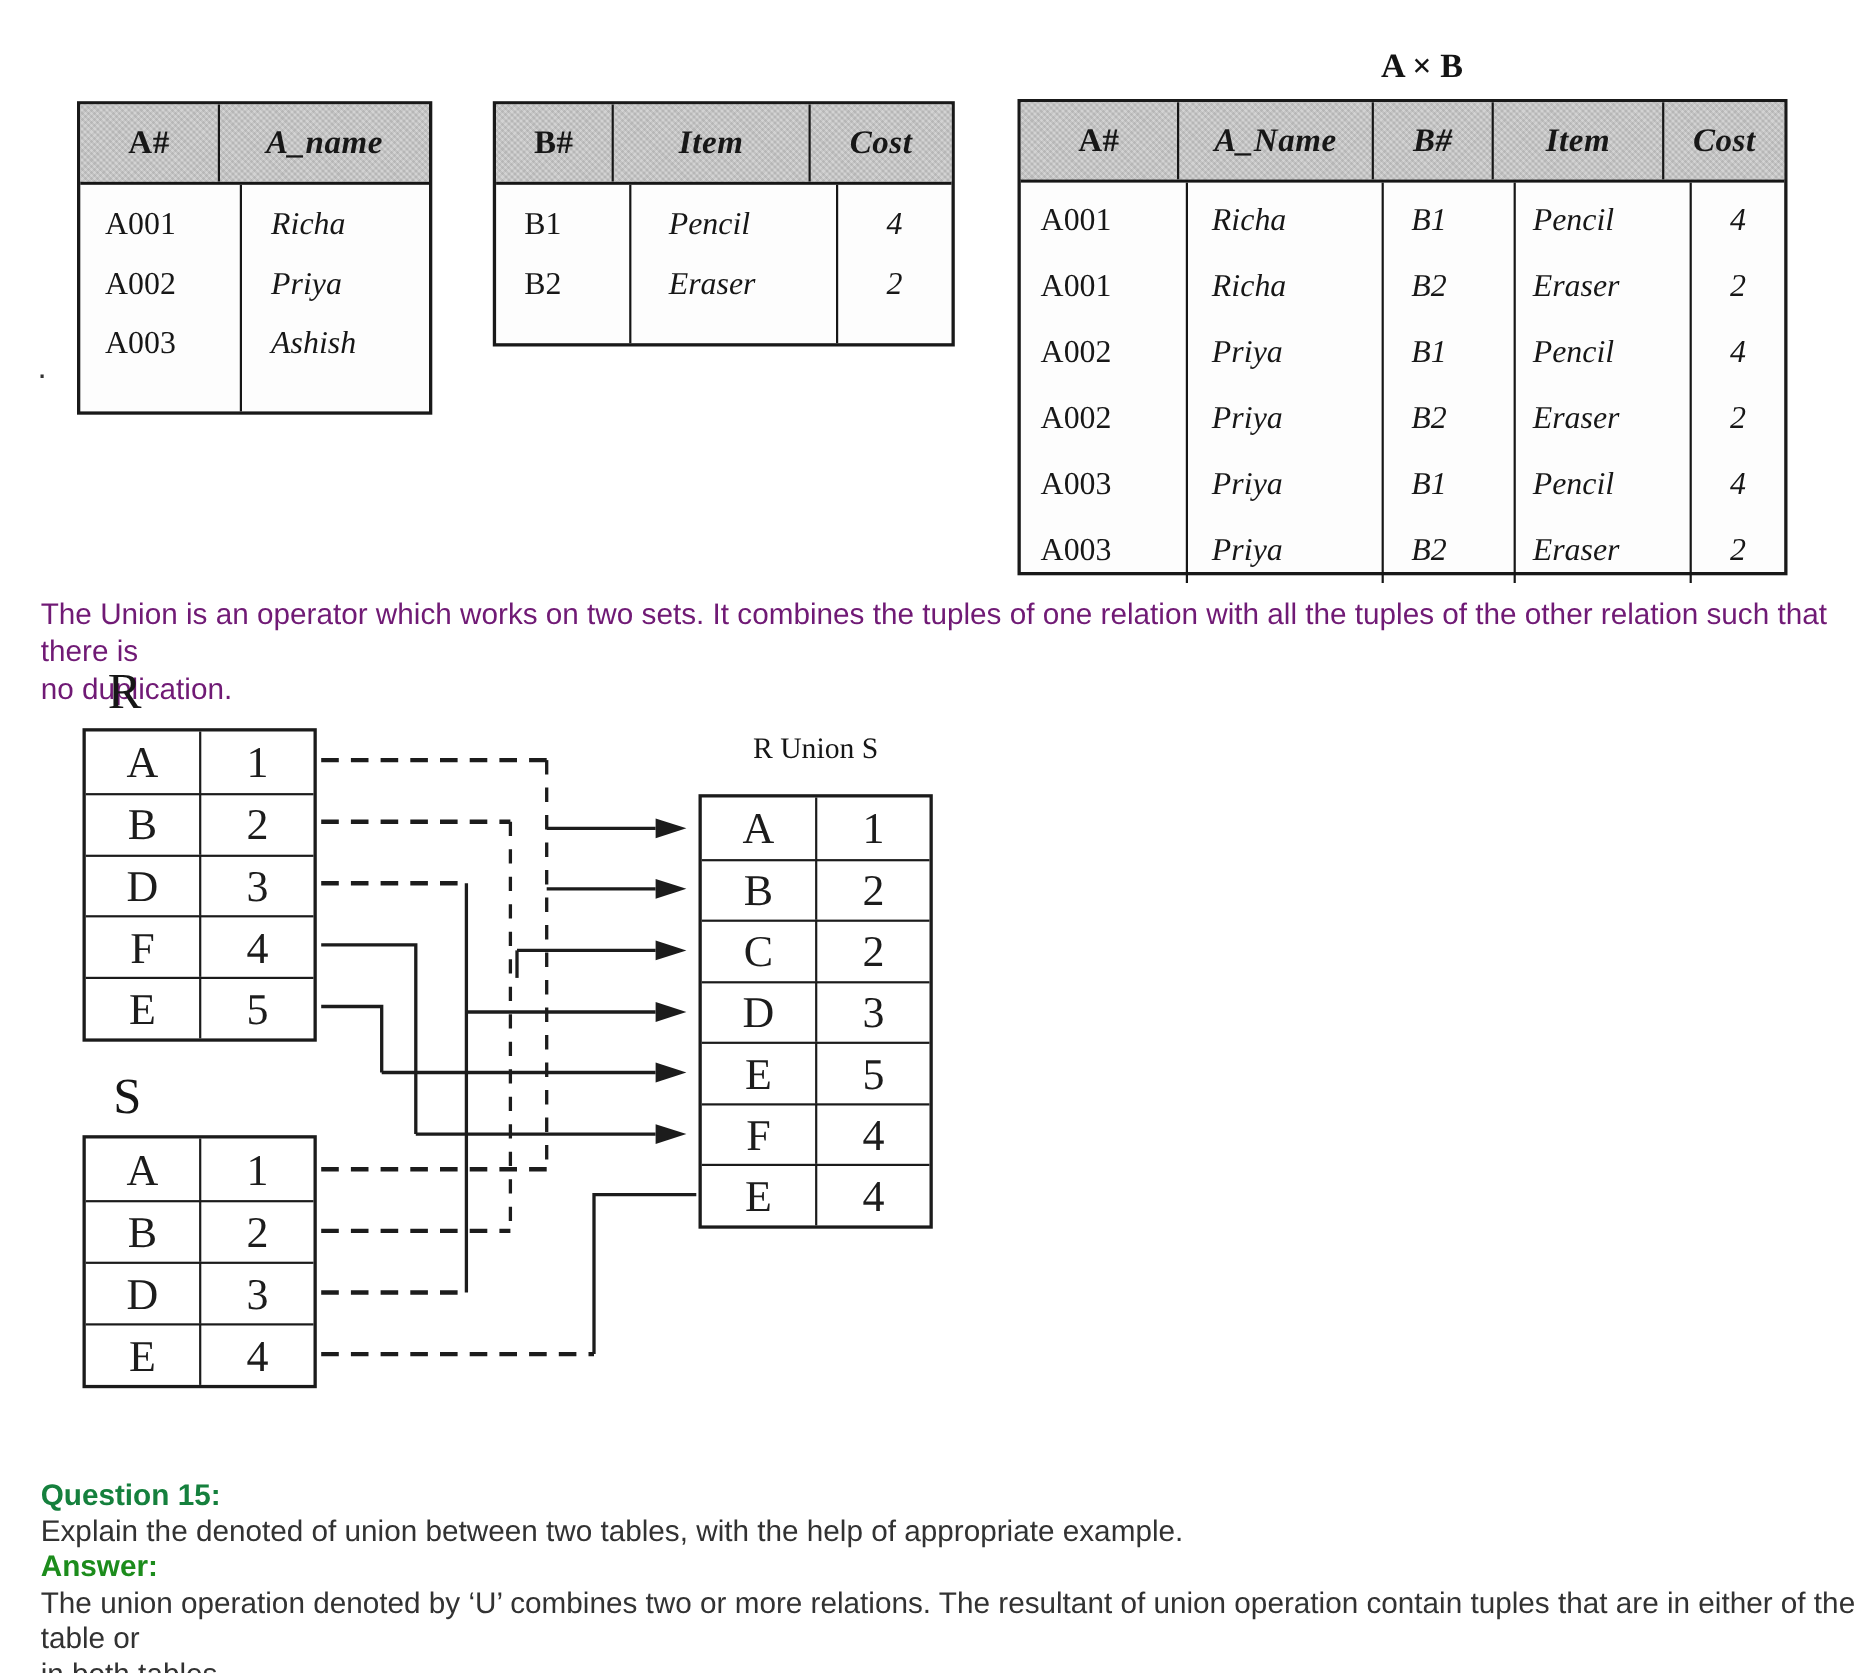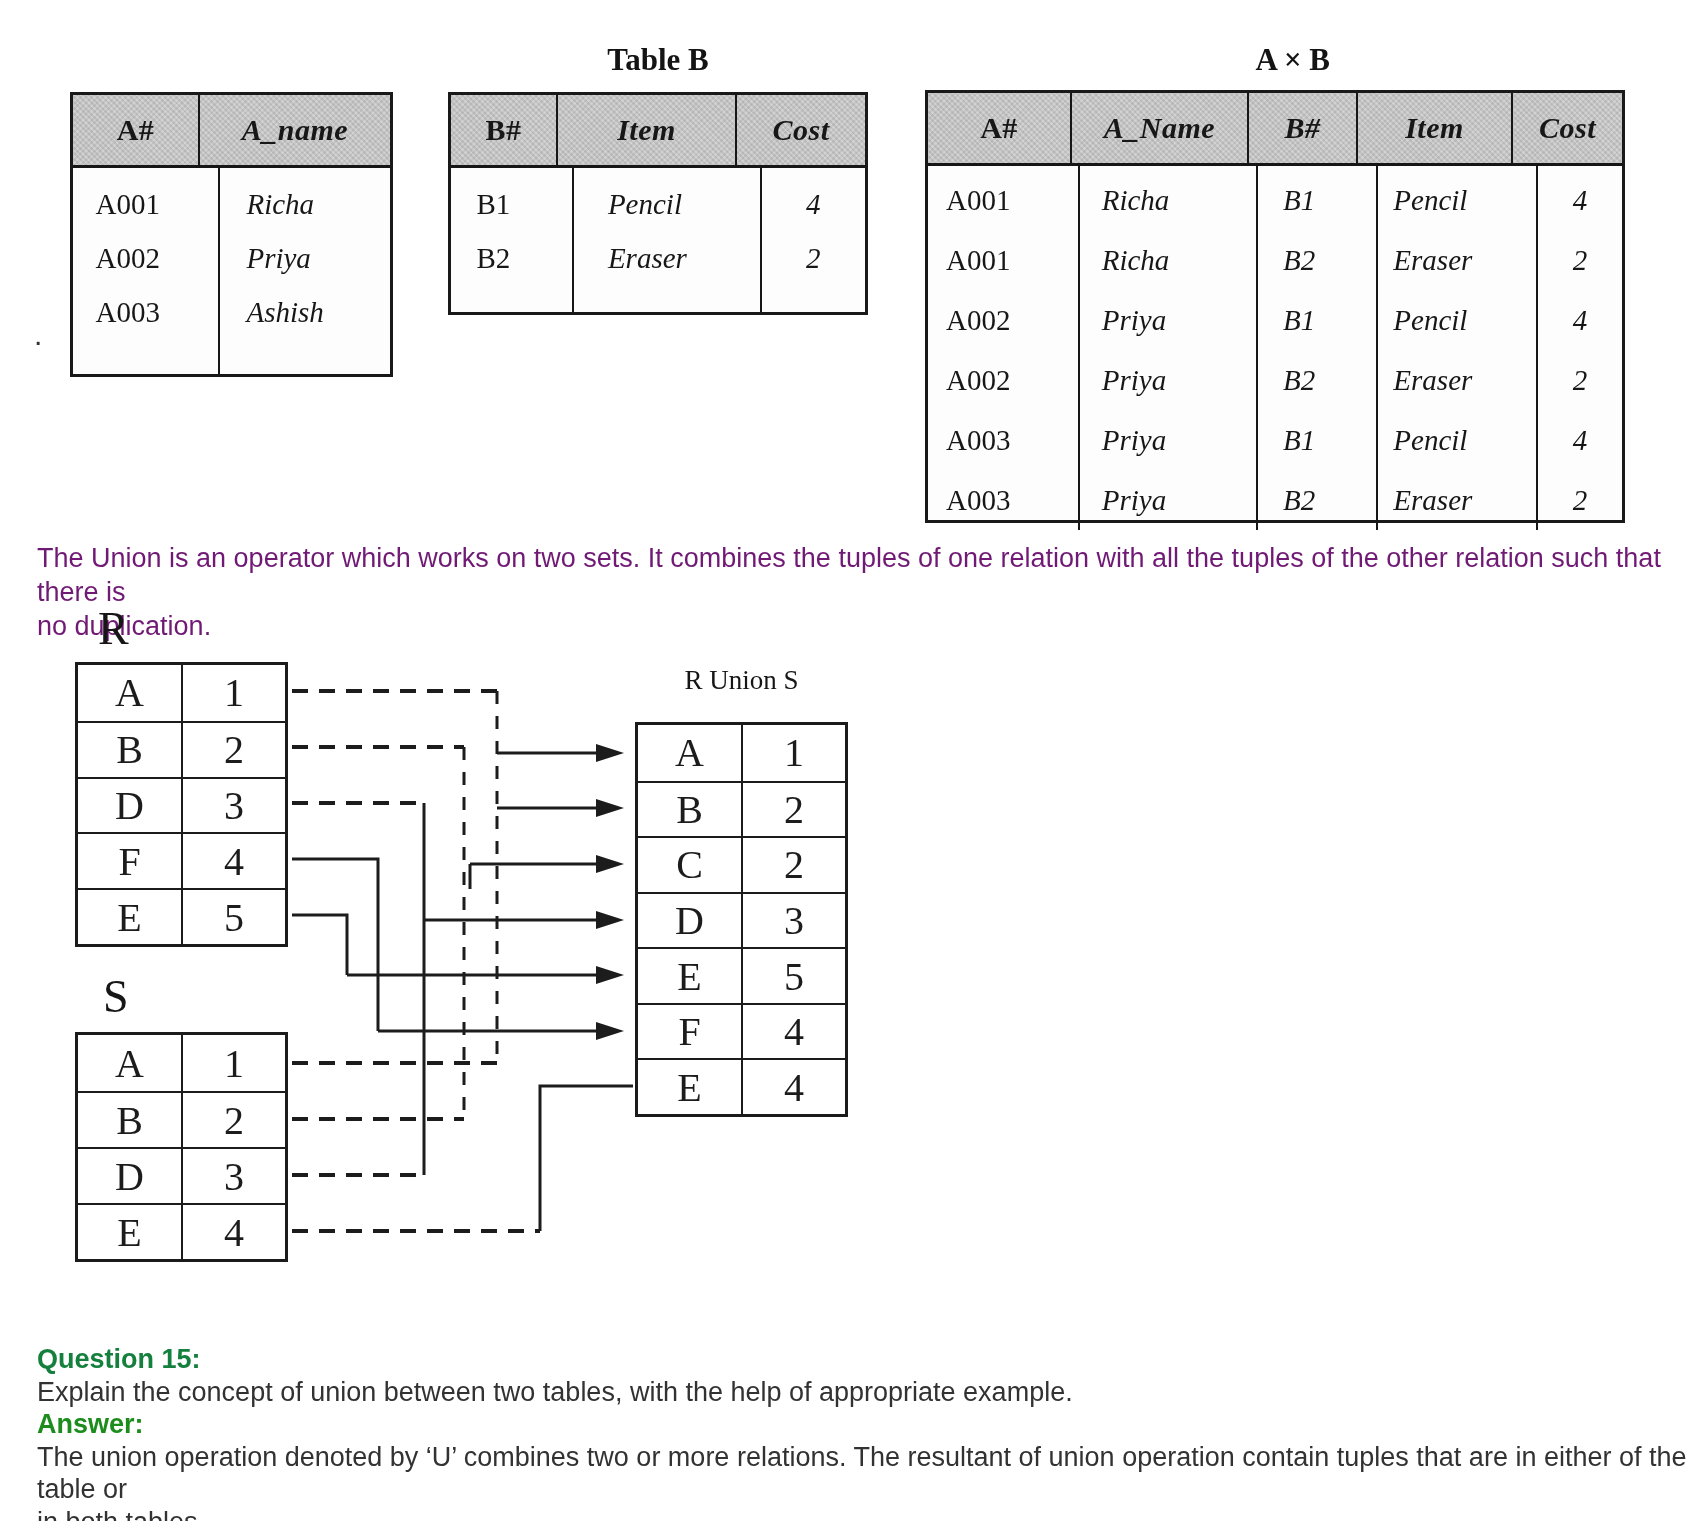--- a/index.html
+++ b/index.html
@@ -103,21 +103,20 @@
           <div class="btval">A003</div>
         </div>
         <div class="btcol col-1">
           <div class="btval">Richa</div>
           <div class="btval">Priya</div>
           <div class="btval">Ashish</div>
         </div>
       </div>
     </div>
 
-  <div class="bt-title" style="left:448px;top:42px;width:420px;">Table B</div>
   <div class="btable" id="table-b" style="left:448px;top:92px;width:420px;height:223px;">
       <div class="btrow bthead">
         <div class="bth col-0">B#</div>
         <div class="bth col-1">Item</div>
         <div class="bth col-2">Cost</div>
       </div>
       <div class="btrow btdata">
         <div class="btcol col-0 ctr">
           <div class="btval">B1</div>
           <div class="btval">B2</div>
@@ -232,20 +231,20 @@
       <div class="dc bt">E</div>
       <div class="dc bt dr">5</div>
       <div class="dc bt">F</div>
       <div class="dc bt dr">4</div>
       <div class="dc bt">E</div>
       <div class="dc bt dr">4</div>
     </div>
 
   <div class="qa">
     <div class="qlabel" id="q-label" style="color: #15803d;">Question 15:</div>
-    <div>Explain the concept of union between two tables, with the help of appropriate example.</div>
+    <div>Explain the denoted of union between two tables, with the help of appropriate example.</div>
     <div class="qlabel" id="a-label" style="color: rgb(28, 140, 28);">Answer:</div>
     <div>The union operation denoted by ‘U’ combines two or more relations. The resultant of union operation contain tuples that are in either of the table or</div>
     <div>in both tables.</div>
 
   </div>
 
 </div>
 
 </body></html>

